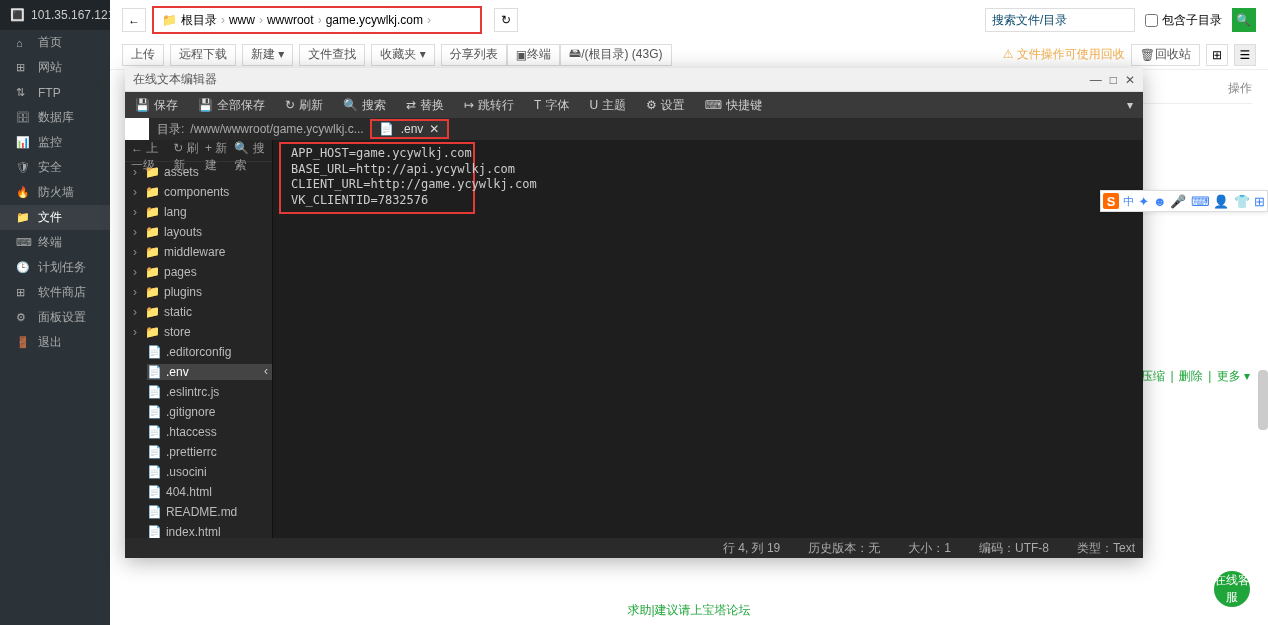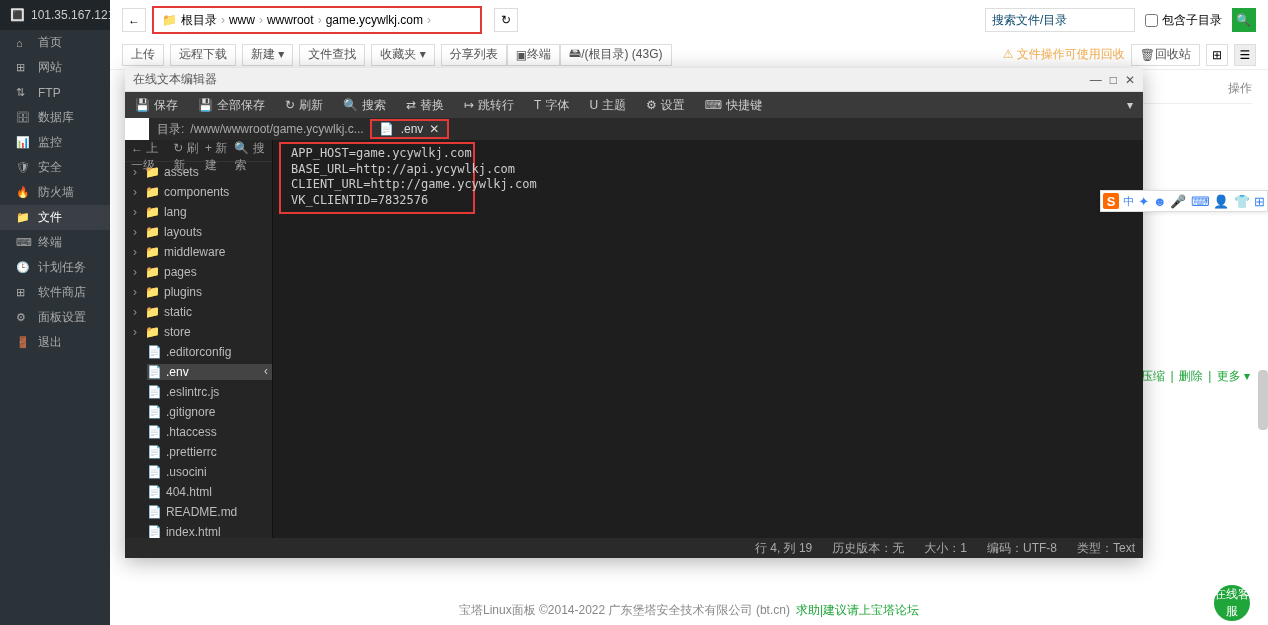--- a/index.html
+++ b/index.html
@@ -73,40 +73,40 @@
 .tree .lvl1 { padding-left: 8px; }
 .tree .lvl2 { padding-left: 22px; position: relative; }
 li.lvl2.active::after { content: "‹"; position: absolute; right: 4px; top: 2px; color: #ccc; }
 
 .em-editor { flex: 1; background: #1e1e1e; color: #ddd; position: relative; }
 .code-box { border: 2px solid #e53935; position: absolute; top: 2px; left: 6px; width: 196px; padding: 2px 6px 4px 10px; }
 .code-box pre { font-family: Consolas, monospace; font-size: 12px; line-height: 1.3; color: #ccc; white-space: pre; }
 
 .em-status { height: 20px; background: #2a2a2a; color: #aaa; display: flex; align-items: center; padding: 0 8px; font-size: 11px; gap: 30px; }
 .em-status .st-path { flex: 0 0 auto; }
-.em-status .st-right { margin-left: auto; display: flex; gap: 20px; }
+.em-status .st-right { margin-left: auto; display: flex; gap: 28px; }
 
 
 .main-status { position: absolute; bottom: 40px; left: 0; right: 0; height: 20px; display: flex; align-items: center; padding: 0 14px; color: #666; border-top: 1px solid #eee; background: #fff; }
 .main-status a { color: #20a53a; margin-left: 4px; }
 .pager { margin-left: auto; display: flex; align-items: center; gap: 8px; }
 .pager .pg { border: 1px solid #ddd; padding: 0 4px; }
 .pager select { height: 18px; }
 
 
 .footer { position: absolute; bottom: 0; left: 110px; right: 0; height: 30px; display: flex; align-items: center; justify-content: center; color: #888; gap: 6px; }
 .footer a { color: #20a53a; }
 
 
 .float-right { position: absolute; right: 0; top: 190px; background: #fff; border: 1px solid #ddd; display: flex; padding: 2px; gap: 4px; align-items: center; box-shadow: 0 1px 4px rgba(0,0,0,0.1); }
 .float-right .s-logo { background: #ff6a00; color: #fff; width: 16px; height: 16px; display: flex; align-items: center; justify-content: center; font-weight: bold; border-radius: 2px; }
 .float-right span { color: #3b82f6; cursor: pointer; font-size: 13px; }
 .float-right span.txt { color: #3b82f6; font-size: 11px; }
 
-.fab { position: absolute; right: 18px; bottom: 4px; width: 36px; height: 36px; border-radius: 50%; background: #20a53a; color: #fff; display: flex; align-items: center; justify-content: center; font-size: 10px; text-align: center; cursor: pointer; }
+.fab { position: absolute; right: 18px; bottom: 18px; width: 36px; height: 36px; border-radius: 50%; background: #20a53a; color: #fff; display: flex; align-items: center; justify-content: center; font-size: 10px; text-align: center; cursor: pointer; }
 
 .thin-scroll { position: absolute; right: 0; top: 370px; width: 10px; height: 60px; background: #ccc; border-radius: 4px; }
 </style>
 </head>
 <body>
 
 <div class="sidebar">
   <div class="sidebar-header">
     <span class="icon">🔳</span>
     <span>101.35.167.121</span>
@@ -437,21 +437,20 @@
       <span>行 4, 列 19</span>
       <span>历史版本：无</span>
       <span>大小：1</span>
       <span>编码：UTF-8</span>
       <span>类型：Text</span>
     </div>
   </div>
 </div>
 
 <div class="footer">
-  <span>宝塔Linux面板 ©2014-2022 广东堡塔安全技术有限公司 (bt.cn)</span>
   <a>求助|建议请上宝塔论坛</a>
 </div>
 
 <div class="float-right">
   <span class="s-logo">S</span>
   <span class="txt">中</span>
   <span>✦</span>
   <span>☻</span>
   <span>🎤</span>
   <span>⌨</span>

